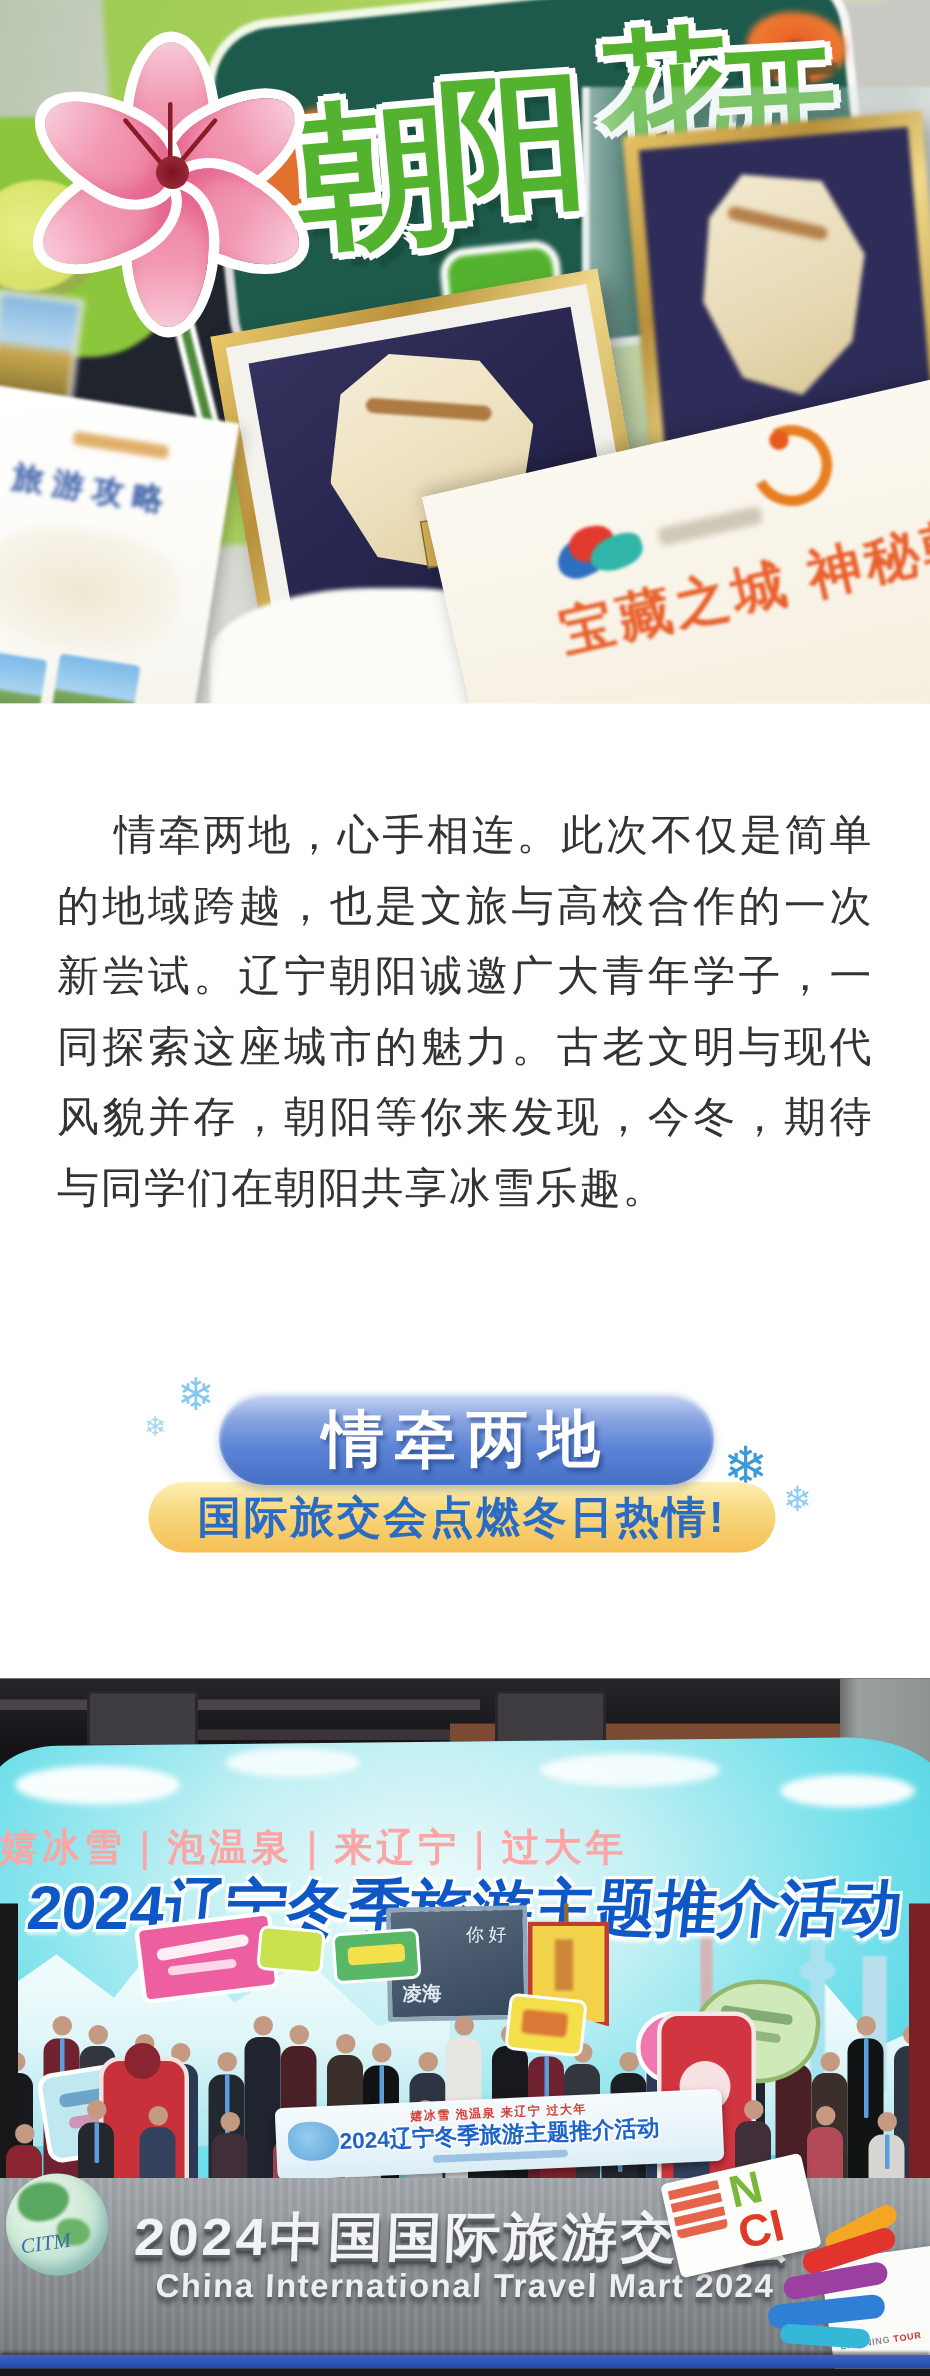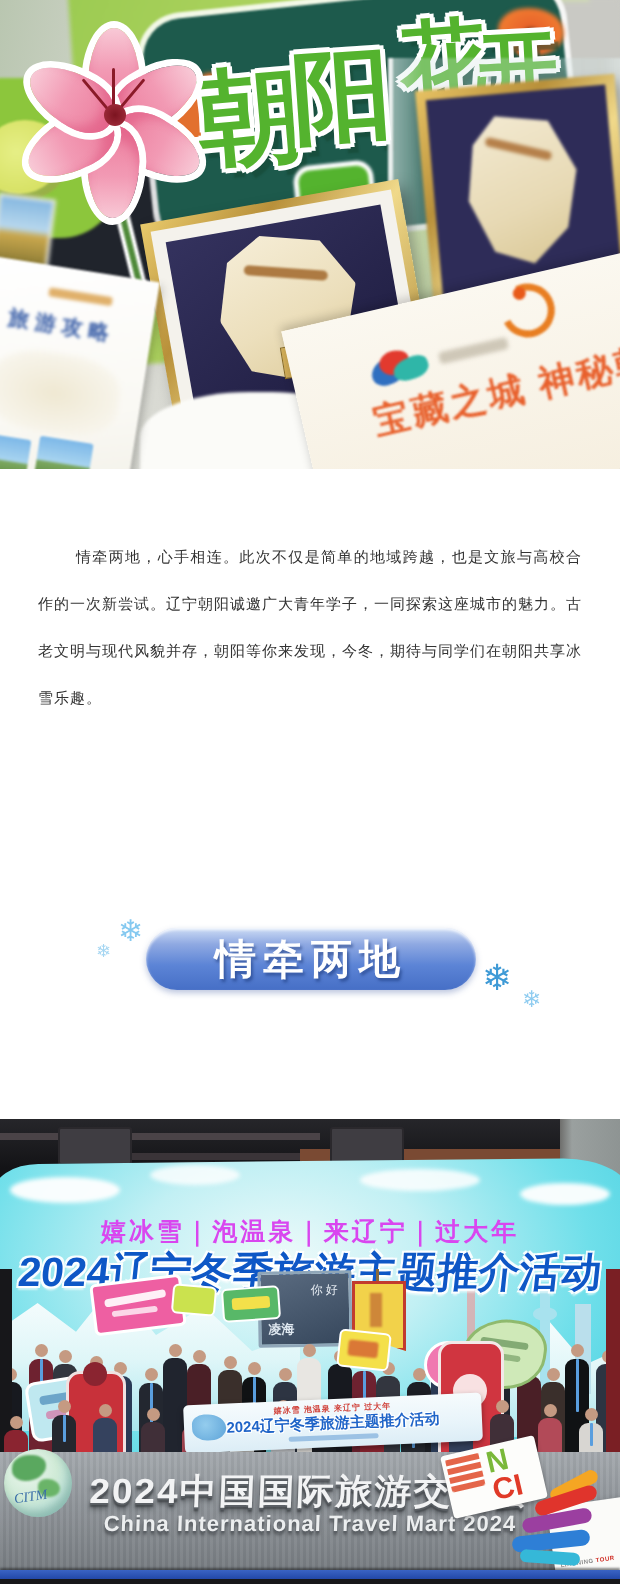--- a/index.html
+++ b/index.html
@@ -92,21 +92,21 @@
   .brochure .title{position:absolute;left:22px;top:44px;font-size:21px;font-weight:700;color:#3a5fa8;letter-spacing:6px;filter:blur(1.2px)}
   .brochure .map{position:absolute;left:14px;top:86px;width:130px;height:80px;background:radial-gradient(ellipse at 50% 50%,#efe8d2,#f7f4ea 70%);border-radius:40%;filter:blur(3px)}
   .brochure .t1,.brochure .t2{position:absolute;top:176px;width:54px;height:42px;border-radius:3px;
        background:linear-gradient(180deg,#7db8e8 0%,#a8d4f0 55%,#7ca85e 60%,#5e8a46 100%)}
   .brochure .t1{left:10px}.brochure .t2{left:72px;top:170px}
   .thumb-tl{left:-6px;top:196px;width:52px;height:66px;background:linear-gradient(180deg,#86b8e0 0%,#b8d8ee 45%,#caa84e 55%,#8a7a34 100%);
        transform:rotate(7deg);border:3px solid #e8e8e4;filter:blur(2px)}
 
   
   .article{left:0;top:469px;width:620px;height:360px;background:#fff}
-  .article p{margin:0;padding:64px 38px 0 38px;font-size:15px;line-height:47px;letter-spacing:1px;
+  .article p{margin:0;padding:64px 38px 0 38px;font-size:28px;line-height:47px;letter-spacing:1px;
        color:#333;text-align:justify;text-indent:38px}
 
   
   .badge-area{left:0;top:860px;width:620px;height:230px;background:#fff}
   .badge-yellow{position:absolute;left:99px;top:128px;width:418px;height:47px;border-radius:24px;
        background:linear-gradient(180deg,#fdf0b4 0%,#f9d980 40%,#f5bf55 100%);
        display:flex;align-items:center;justify-content:center}
   .badge-yellow span{font-size:29px;font-weight:900;color:#2a6bc4;letter-spacing:2px}
   .badge-blue{position:absolute;left:146px;top:68px;width:330px;height:62px;border-radius:32px;
        background:linear-gradient(180deg,#cddcf5 0%,#8fa9e2 26%,#5c84d6 60%,#466fc6 100%);
@@ -131,21 +131,21 @@
   .vent{width:70px;height:34px;background:#3f3d42;border:2px solid #2a282c;border-radius:3px;top:8px}
   .vent.v1{left:58px}.vent.v2{left:330px}
   .wallband{right:0;top:0;width:60px;height:160px;background:linear-gradient(90deg,#6e6e6c 0,#9aa09f 20%,#8e9493 100%)}
   .bd{left:-6px;top:42px;width:640px;height:330px;border-radius:46px 70px 0 0/30px 40px 0 0;transform:rotate(-.6deg);
        background:radial-gradient(ellipse at 45% 30%,#eefafa 0%,#c2f0f4 30%,#6fdfea 62%,#35c8dc 100%)}
   .cloud{background:#fff;border-radius:50%;opacity:.95;filter:blur(2px)}
   .c1{left:10px;top:58px;width:110px;height:26px}
   .c2{left:150px;top:46px;width:90px;height:20px;opacity:.8}
   .c3{left:360px;top:50px;width:120px;height:22px;opacity:.85}
   .c4{left:520px;top:64px;width:90px;height:22px}
-  .tagline{left:0;top:96px;width:620px;text-align:center;font-size:25px;font-weight:700;color:#d946ef;letter-spacing:3px}
+  .tagline{left:0;top:96px;width:620px;font-size:25px;font-weight:700;color:#fca5a5;letter-spacing:3px}
   .btitle{left:0;top:126px;width:620px;text-align:center;font-size:41px;font-weight:900;color:#0e57c6;
        transform:skewX(-6deg);letter-spacing:0px;white-space:nowrap;
        text-shadow:-2px -2px 0 rgba(255,255,255,.9),2px -2px 0 rgba(255,255,255,.9),-2px 2px 0 rgba(255,255,255,.9),2px 2px 0 rgba(255,255,255,.9),0 4px 2px rgba(255,255,255,.6)}
   .mtn{background:linear-gradient(180deg,#ffffff 0%,#dff6f8 55%,#a9e6ee 100%);filter:blur(.5px)}
   .mtnL{left:-20px;top:152px;width:320px;height:160px;clip-path:polygon(0 100%,0 45%,18% 20%,30% 38%,42% 8%,55% 40%,70% 22%,85% 50%,100% 40%,100% 100%)}
   .mtnR{left:430px;top:178px;width:200px;height:140px;clip-path:polygon(0 100%,0 55%,22% 30%,40% 52%,60% 18%,78% 48%,100% 34%,100% 100%)}
   .tower{background:#a8e2ee;filter:blur(.6px)}
   .t1{left:540px;top:165px;width:10px;height:110px;border-radius:4px 4px 0 0}
   .t1b{left:533px;top:188px;width:24px;height:14px;border-radius:50%;background:#a8e2ee}
   .t2{left:575px;top:185px;width:16px;height:90px;background:#badfec}
@@ -313,20 +313,23 @@
 
   <section class="abs article">
     <p>情牵两地，心手相连。此次不仅是简单的地域跨越，也是文旅与高校合作的一次新尝试。辽宁朝阳诚邀广大青年学子，一同探索这座城市的魅力。古老文明与现代风貌并存，朝阳等你来发现，今冬，期待与同学们在朝阳共享冰雪乐趣。</p>
   </section>
 
   <section class="abs badge-area">
     <span class="snow snow1">❄</span>
     <span class="snow snow2">❄</span>
     <span class="snow snow3">❄</span>
     <span class="snow snow4">❄</span>
+    <div class="badge-yellow">
+      <span>国际旅交会点燃冬日热情!</span>
+    </div>
     <div class="badge-blue">
       <span>情牵两地</span>
     </div>
   </section>
 
   <section class="abs ph2">
     <div class="abs ceiling">
       <div class="abs beam b1"></div>
       <div class="abs beam b2"></div>
       <div class="abs beam brown"></div>

